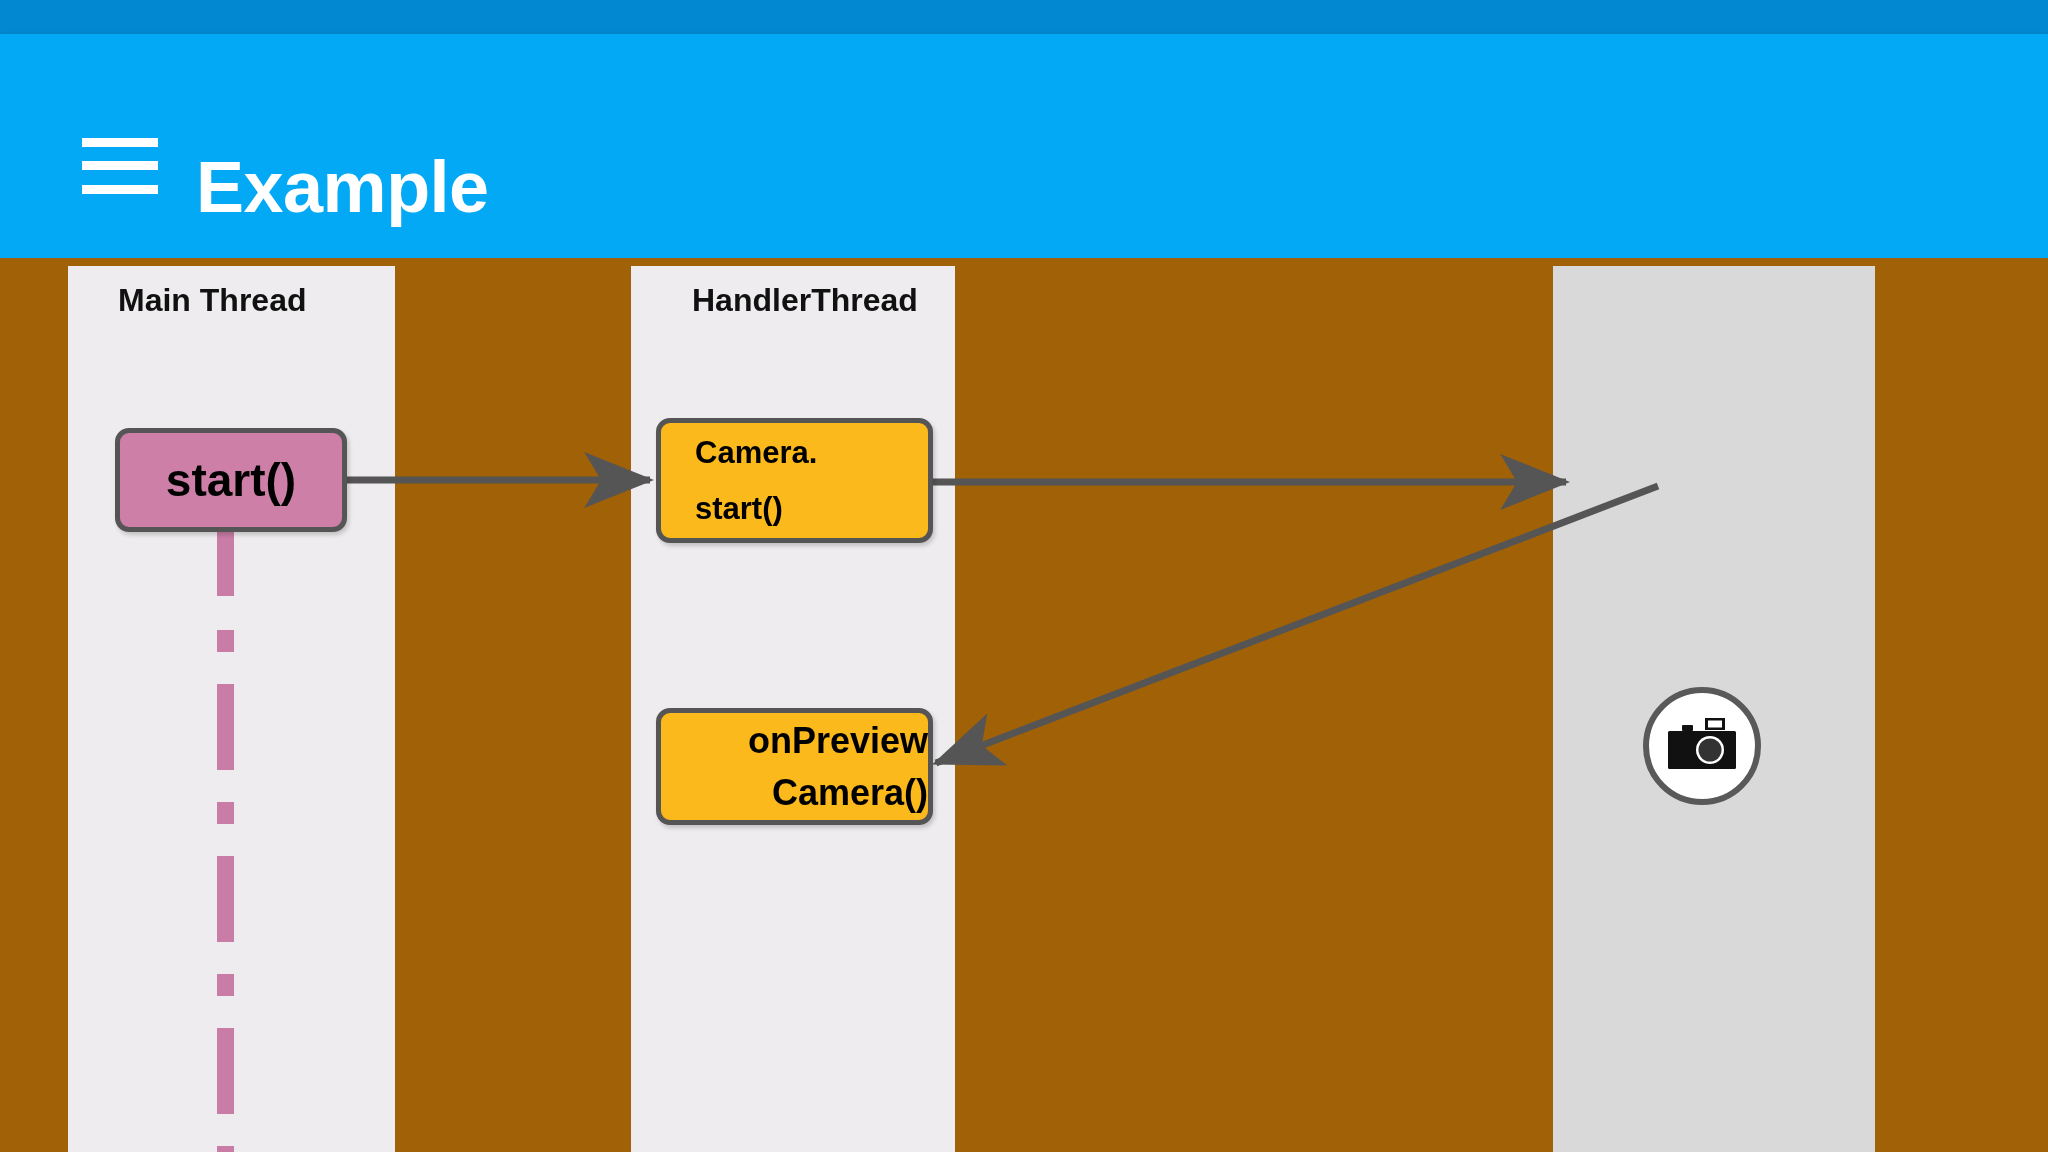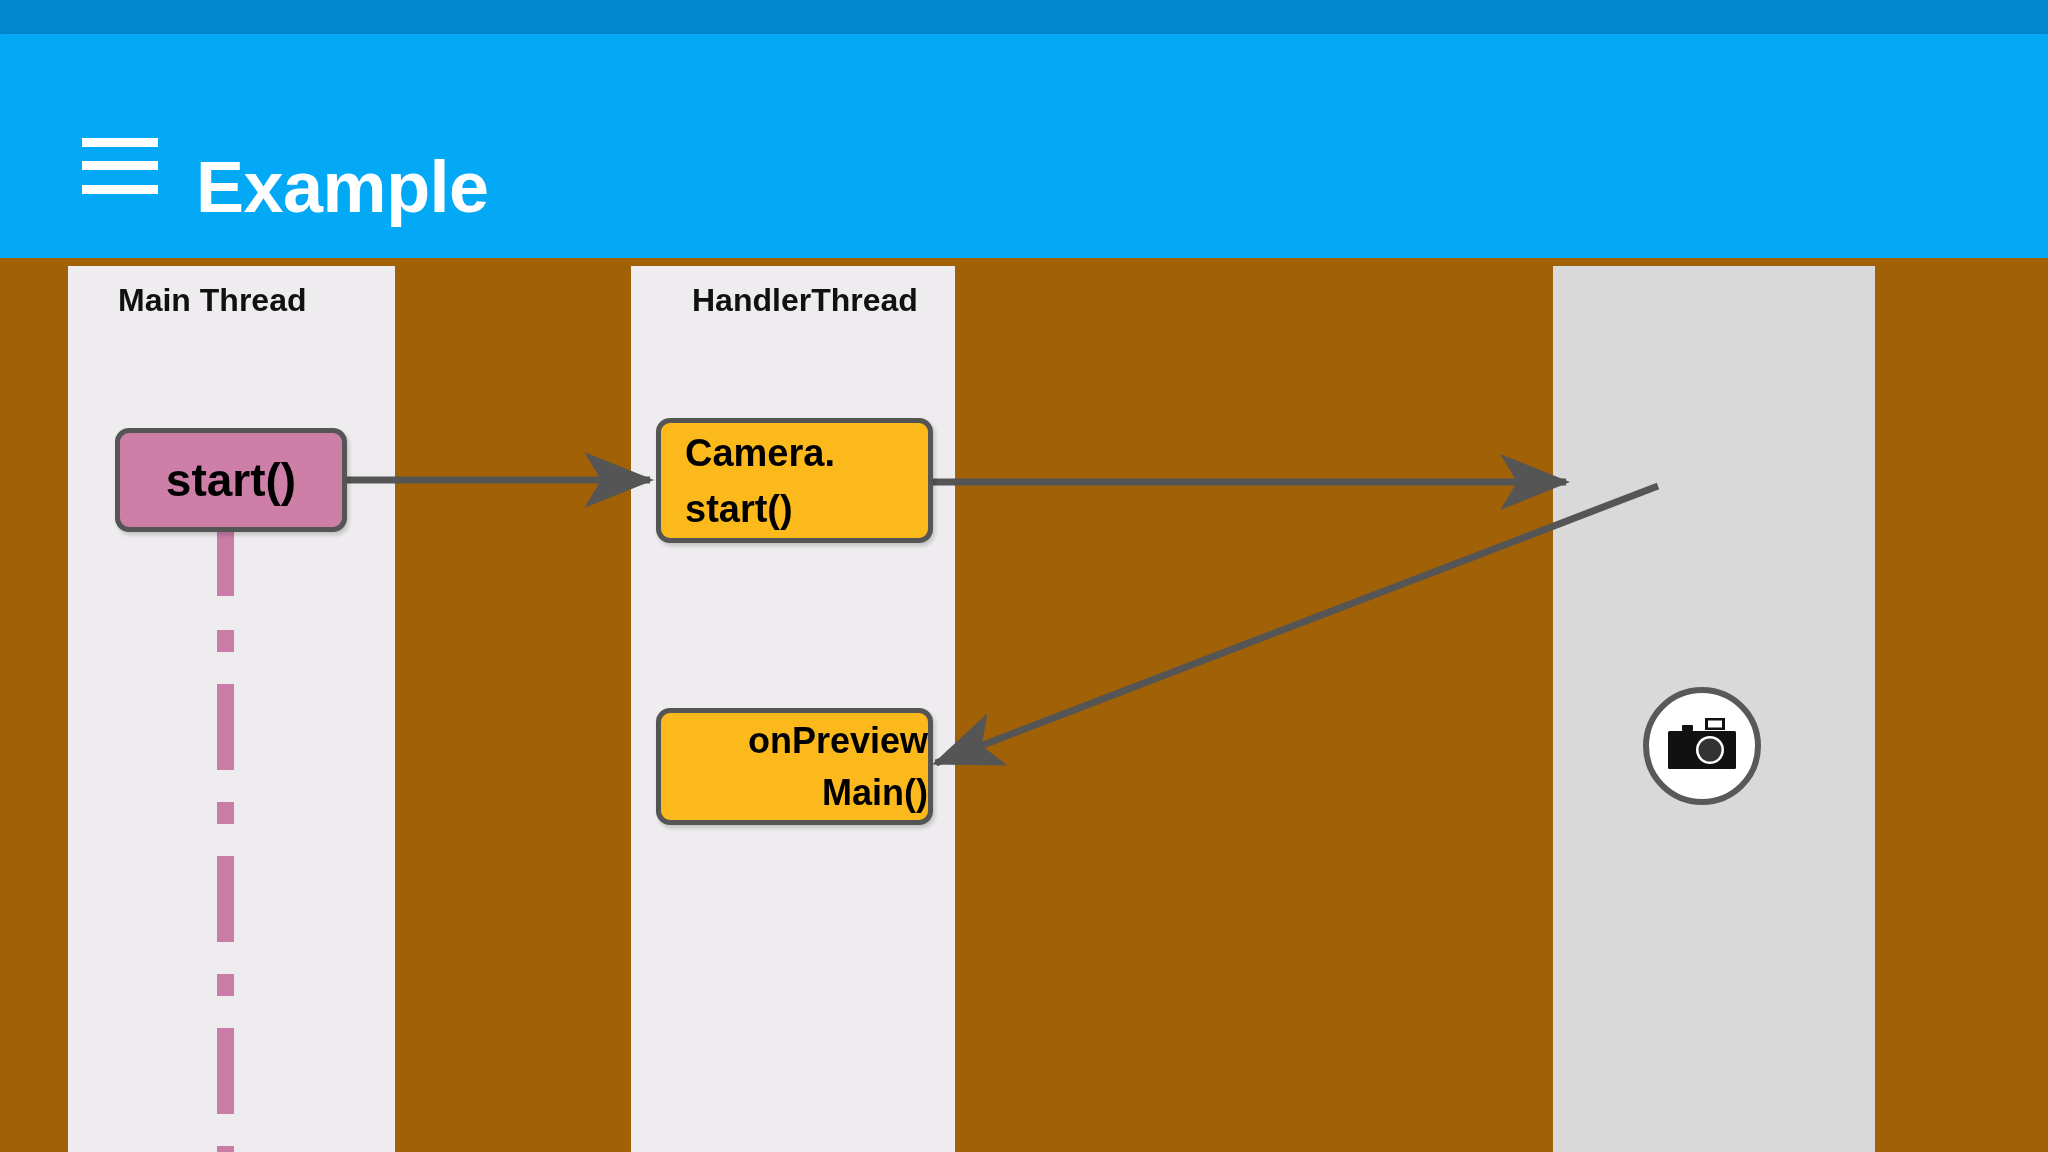--- a/index.html
+++ b/index.html
@@ -115,22 +115,22 @@
     font-size: 46px;
     line-height: 44px;
   }
   #node-camera-open {
     left: 656px;
     top: 160px;
     width: 277px;
     height: 125px;
     background: #FBB91B;
     align-items: flex-start;
-    padding-left: 24px;
-    font-size: 38px;
+    padding-left: 34px;
+    font-size: 31px;
     line-height: 56px;
   }
   #node-on-preview-frame {
     left: 656px;
     top: 450px;
     width: 277px;
     height: 117px;
     background: #FBB91B;
     align-items: flex-end;
     padding-left: 26px;
@@ -241,21 +241,21 @@
       <span>start()</span>
     </div>
 
     <div class="node" id="node-camera-open">
       <span>Camera.</span>
       <span>start()</span>
     </div>
 
     <div class="node" id="node-on-preview-frame">
       <span>onPreview</span>
-      <span>Main()</span>
+      <span>Camera()</span>
     </div>
 
     <div class="actor-camera">
       <svg width="74" height="56" viewBox="0 0 74 56">
 
         <rect x="40" y="0" width="20" height="12" fill="#111111"></rect>
         <rect x="43" y="2.5" width="14" height="7" fill="#ffffff"></rect>
 
         <rect x="17" y="7" width="11" height="6" rx="1" fill="#111111"></rect>
 

